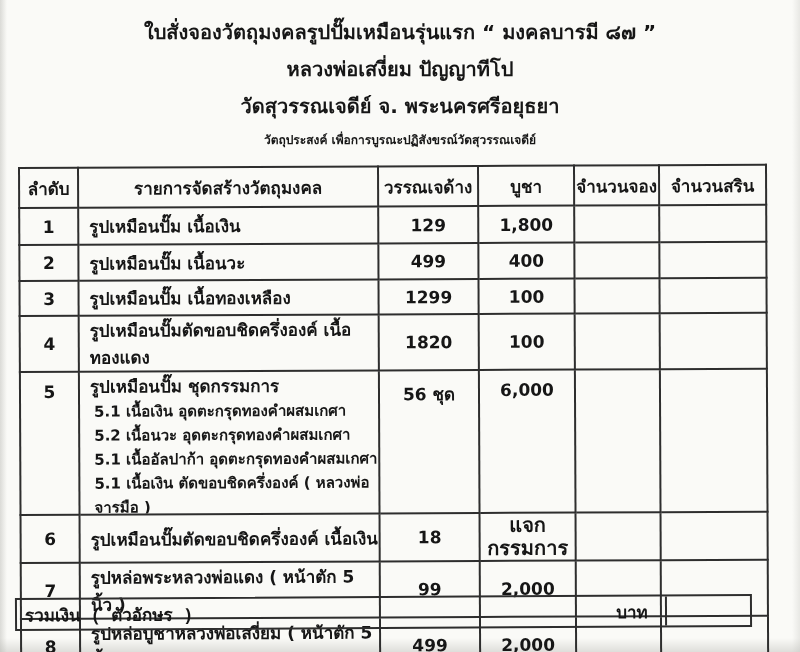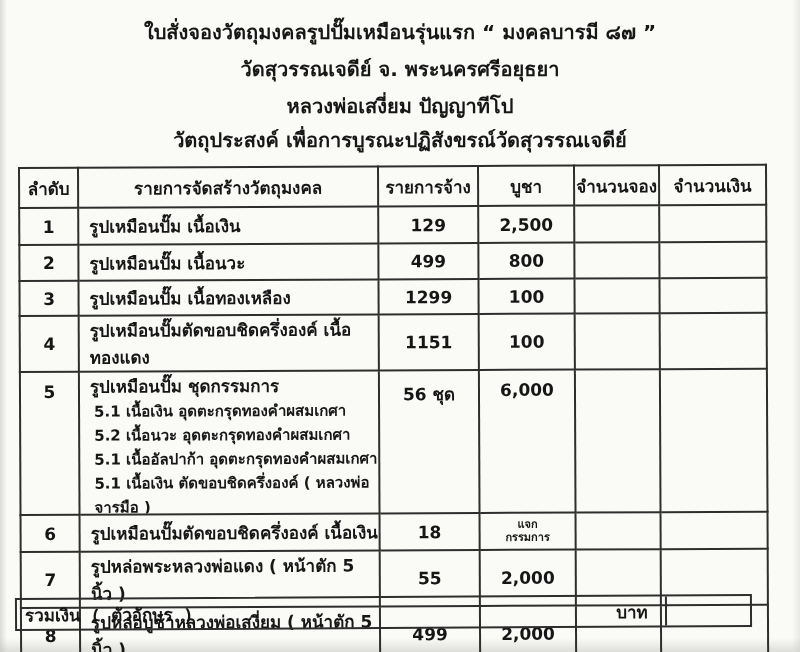--- a/index.html
+++ b/index.html
@@ -22,21 +22,21 @@
       linear-gradient(to left, rgba(190,190,185,.30) 0px, rgba(190,190,185,0) 8px),
       linear-gradient(to top, rgba(180,180,175,.40) 0px, rgba(180,180,175,0) 14px),
       var(--page-bg);
     padding-left: 8px;
   }
   .header{
     position:absolute;top:14px;left:0;right:0;
     text-align:center;font-weight:bold;
   }
   .t-main{font-size:20px;line-height:37px;}
-  .t-sub{font-size:20px;line-height:30px;}
+  .t-sub{font-size:12px;line-height:30px;}
   .doc-rotate{
     position:absolute;left:18px;top:167px;
     transform:rotate(-0.25deg);
     transform-origin:left top;
   }
   table.order{
     border-collapse:collapse;table-layout:fixed;width:747px;
     font-weight:bold;font-size:17px;
   }
   table.order th, table.order td{
@@ -49,93 +49,93 @@
   td.c-item{padding-left:10px;text-align:left;}
   tr.h37 td{height:37px;}
   tr.h36 td{height:36px;}
   tr.h35 td{height:35px;}
   tr.h141 td{height:141px;vertical-align:top;}
   tr.h141 td.c-center, tr.h141 td.c-num{padding-top:9px;}
   .r5-stack{
     height:141px;display:flex;flex-direction:column;justify-content:space-around;
   }
   .r5-sub{font-size:15px;padding-left:4px;}
-  td.pre{white-space:pre-line;line-height:1.15;font-size:11px;}
+  td.pre{white-space:pre-line;line-height:1.15;font-size:20px;}
   .footer-band{
     position:absolute;left:15px;top:596px;width:737px;height:33px;
     border:2px solid var(--border);
     transform:rotate(-0.3deg);
     font-weight:bold;font-size:17px;
     background:transparent;
   }
   .footer-label{position:absolute;left:8px;top:50%;transform:translateY(-50%);font-family:Liberation Mono, monospace;}
   .footer-baht{position:absolute;left:580px;width:70px;text-align:center;top:50%;transform:translateY(-50%);}
   .footer-divider{position:absolute;left:648px;top:0;bottom:0;width:2px;background:var(--border);}
 </style>
 </head>
 <body>
 
 <div class="page">
 
   <div class="header">
     <div class="t-main">ใบสั่งจองวัตถุมงคลรูปปั๊มเหมือนรุ่นแรก  “ มงคลบารมี ๘๗ ”</div>
+    <div class="t-main">หลวงพ่อเสงี่ยม  ปัญญาทีโป</div>
     <div class="t-main">วัดสุวรรณเจดีย์  จ. พระนครศรีอยุธยา</div>
-    <div class="t-main">หลวงพ่อเสงี่ยม  ปัญญาทีโป</div>
     <div class="t-sub">วัตถุประสงค์ เพื่อการบูรณะปฏิสังขรณ์วัดสุวรรณเจดีย์</div>
   </div>
 
   <div class="doc-rotate">
     <table class="order">
       <colgroup>
         <col style="width:59px">
           <col style="width:300px">
           <col style="width:100px">
         <col style="width:96px">
           <col style="width:85px">
           <col style="width:107px">
       </colgroup>
       <thead>
         <tr>
           <th>ลำดับ</th>
           <th>รายการจัดสร้างวัตถุมงคล</th>
-          <th>รายการจ้าง</th>
+          <th>วรรณเจด้าง</th>
           <th>บูชา</th>
           <th>จำนวนจอง</th>
-          <th>จำนวนเงิน</th>
+          <th>จำนวนสริน</th>
         </tr>
       </thead>
       <tbody>
         <tr class="h37">
           <td class="c-num">1</td>
           <td class="c-item">รูปเหมือนปั๊ม เนื้อเงิน</td>
           <td class="c-center">129</td>
-          <td class="c-center">2,500</td>
+          <td class="c-center">1,800</td>
           <td class="c-center"></td>
           <td class="c-center"></td>
         </tr>
         <tr class="h36">
           <td class="c-num">2</td>
           <td class="c-item">รูปเหมือนปั๊ม เนื้อนวะ</td>
           <td class="c-center">499</td>
-          <td class="c-center">800</td>
+          <td class="c-center">400</td>
           <td class="c-center"></td>
           <td class="c-center"></td>
         </tr>
         <tr class="h35">
           <td class="c-num">3</td>
           <td class="c-item">รูปเหมือนปั๊ม เนื้อทองเหลือง</td>
           <td class="c-center">1299</td>
           <td class="c-center">100</td>
           <td class="c-center"></td>
           <td class="c-center"></td>
         </tr>
         <tr class="h35">
           <td class="c-num">4</td>
           <td class="c-item">รูปเหมือนปั๊มตัดขอบชิดครึ่งองค์ เนื้อทองแดง</td>
-          <td class="c-center">1151</td>
+          <td class="c-center">1820</td>
           <td class="c-center">100</td>
           <td class="c-center"></td>
           <td class="c-center"></td>
         </tr>
         <tr class="h141">
           <td class="c-num">5</td>
           <td class="c-item">
             <div class="r5-stack">
               <div>รูปเหมือนปั๊ม ชุดกรรมการ</div>
               <div class="r5-sub">5.1  เนื้อเงิน อุดตะกรุดทองคำผสมเกศา</div>
@@ -154,21 +154,21 @@
           <td class="c-item">รูปเหมือนปั๊มตัดขอบชิดครึ่งองค์ เนื้อเงิน</td>
           <td class="c-center">18</td>
           <td class="c-center pre">แจก
 กรรมการ</td>
           <td class="c-center"></td>
           <td class="c-center"></td>
         </tr>
         <tr class="h35">
           <td class="c-num">7</td>
           <td class="c-item">รูปหล่อพระหลวงพ่อแดง  ( หน้าตัก 5 นิ้ว )</td>
-          <td class="c-center">55</td>
+          <td class="c-center">99</td>
           <td class="c-center">2,000</td>
           <td class="c-center"></td>
           <td class="c-center"></td>
         </tr>
         <tr class="h35">
           <td class="c-num">8</td>
           <td class="c-item">รูปหล่อบูชาหลวงพ่อเสงี่ยม  ( หน้าตัก 5 นิ้ว )</td>
           <td class="c-center">499</td>
           <td class="c-center">2,000</td>
           <td class="c-center"></td>

